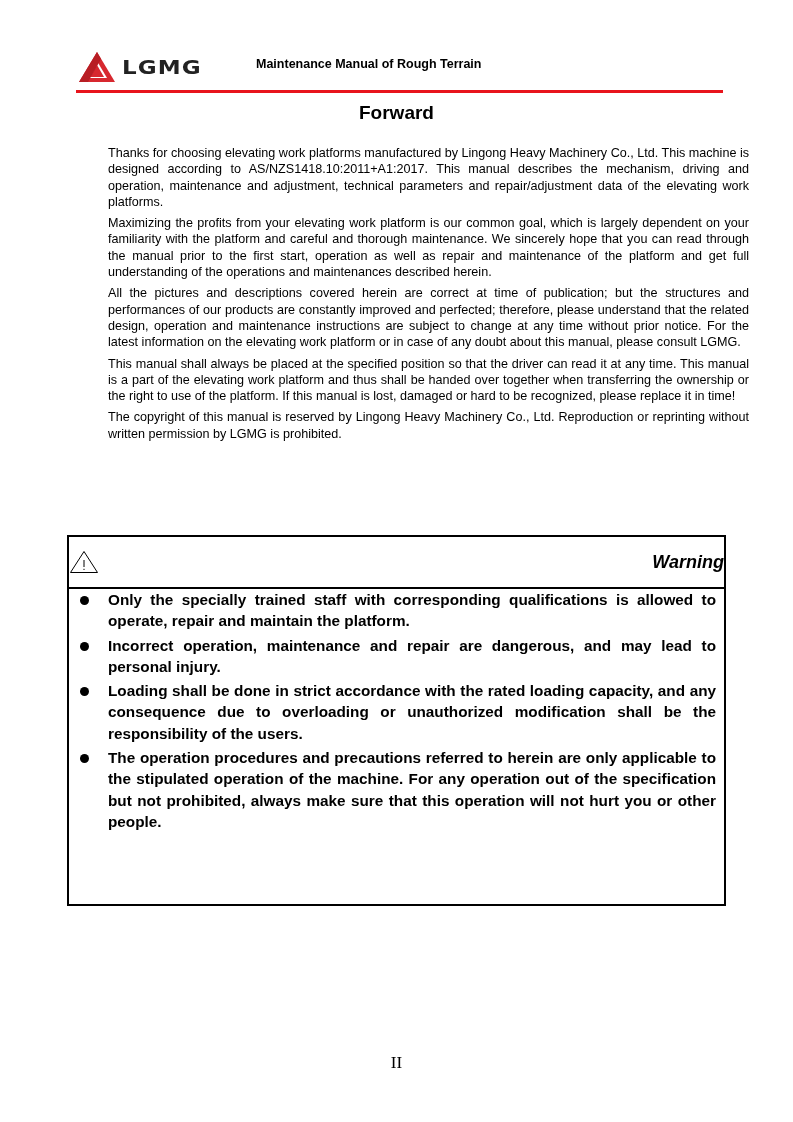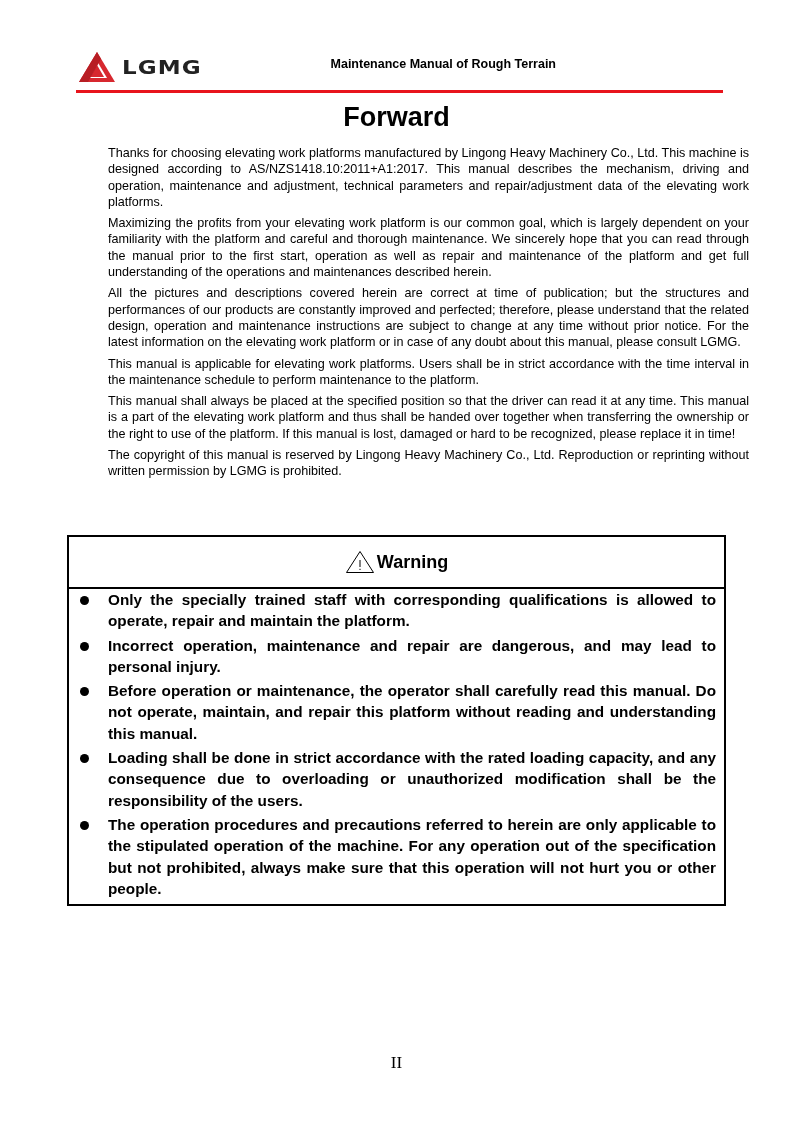--- a/index.html
+++ b/index.html
@@ -3,30 +3,30 @@
 <meta charset="utf-8">
 <style>
   html, body { margin: 0; padding: 0; background: #ffffff; }
   body { width: 793px; height: 1122px; position: relative; overflow: hidden;
          font-family: "Liberation Sans", sans-serif; color: #000; }
   .header { position: absolute; left: 76px; top: 46px; width: 646px; height: 46px; }
   .logo { position: absolute; left: 2px; top: 5px; display: flex; align-items: center; }
   .logo svg { display: block; }
   .logo-text { font-family: "DejaVu Sans", sans-serif; font-weight: bold; font-size: 20px;
                color: #222; letter-spacing: 1px; margin-left: 6px; transform: scaleX(1.15); transform-origin: left center; }
-  .header-title { position: absolute; left: 180px; top: 11px; width: 300px; text-align: right;
+  .header-title { position: absolute; left: 180px; top: 11px; width: 300px; text-align: left;
                   font-size: 12.5px; font-weight: bold; line-height: 15px; }
   .red-rule { position: absolute; left: 76px; top: 90px; width: 647px; height: 3px; background: #e8141c; }
   .page-title { position: absolute; left: 0; top: 102px; width: 793px; text-align: center;
-                font-size: 27px; font-weight: bold; }
+                font-size: 19px; font-weight: bold; }
   .body-text { position: absolute; left: 76px; top: 145px; width: 641px; font-size: 12.6px; line-height: 16.3px; margin-left: 32px; }
   .body-text p { margin: 0 0 5px 0; text-align: justify; }
   .warning-box { position: absolute; left: 67px; top: 535px; width: 655px; height: 367px;
                  border: 2px solid #000; }
-  .warning-head { height: 50px; border-bottom: 2px solid #000; display: flex; align-items: center; justify-content: center; }
+  .warning-head { height: 50px; border-bottom: 2px solid #000; display: flex; align-items: center; justify-content: space-between; font-style: italic; }
   .warning-head .title { font-size: 18px; font-weight: bold; margin-left: 2px; }
   .warning-list { list-style: none; margin: 0; padding: 0 8px 0 8px; }
   .warning-list li { position: relative; padding-left: 31px; font-size: 15.3px; font-weight: bold;
                      line-height: 21.3px; text-align: justify; margin-bottom: 3px; }
   .warning-list li .bullet { position: absolute; left: 3px; top: 7px; width: 9px; height: 9px; border-radius: 50%; background: #000; }
   .page-number { position: absolute; left: 0; top: 1053px; width: 793px; text-align: center;
                  font-family: "Liberation Serif", serif; font-size: 17px; }
 </style>
 </head>
 <body>
@@ -46,36 +46,34 @@
   </div>
 </div>
 <div class="red-rule"></div>
 
 <div class="page-title">Forward</div>
 
 <div class="body-text">
   <p>Thanks for choosing elevating work platforms manufactured by Lingong Heavy Machinery Co., Ltd. This machine is designed according to AS/NZS1418.10:2011+A1:2017. This manual describes the mechanism, driving and operation, maintenance and adjustment, technical parameters and repair/adjustment data of the elevating work platforms.</p>
   <p>Maximizing the profits from your elevating work platform is our common goal, which is largely dependent on your familiarity with the platform and careful and thorough maintenance. We sincerely hope that you can read through the manual prior to the first start, operation as well as repair and maintenance of the platform and get full understanding of the operations and maintenances described herein.</p>
   <p>All the pictures and descriptions covered herein are correct at time of publication; but the structures and performances of our products are constantly improved and perfected; therefore, please understand that the related design, operation and maintenance instructions are subject to change at any time without prior notice. For the latest information on the elevating work platform or in case of any doubt about this manual, please consult LGMG.</p>
-  <p>This manual is applicable for elevating work platforms. Users shall be in strict accordance with the time interval in the maintenance schedule to perform maintenance to the platform.</p>
   <p>This manual shall always be placed at the specified position so that the driver can read it at any time. This manual is a part of the elevating work platform and thus shall be handed over together when transferring the ownership or the right to use of the platform. If this manual is lost, damaged or hard to be recognized, please replace it in time!</p>
   <p>The copyright of this manual is reserved by Lingong Heavy Machinery Co., Ltd. Reproduction or reprinting without written permission by LGMG is prohibited.</p>
 </div>
 
 <div class="warning-box">
   <div class="warning-head">
     <svg width="30" height="24" viewBox="0 0 30 24">
       <polygon points="15,1.5 28.5,22.5 1.5,22.5" fill="none" stroke="#000" stroke-width="1"></polygon>
       <line x1="15" y1="10" x2="15" y2="17" stroke="#000" stroke-width="1"></line>
       <line x1="15" y1="18.8" x2="15" y2="20" stroke="#000" stroke-width="1"></line>
     </svg>
     <span class="title">Warning</span>
   </div>
   <ul class="warning-list">
     <li><span class="bullet"></span><span>Only the specially trained staff with corresponding qualifications is allowed to operate, repair and maintain the platform.</span></li>
     <li><span class="bullet"></span><span>Incorrect operation, maintenance and repair are dangerous, and may lead to personal injury.</span></li>
-    <li><span class="bullet"></span><span>Before operation or maintenance, the operator shall carefully read this manual. Do not operate, maintain, and repair this platform without reading and understanding this manual.</span></li>
     <li><span class="bullet"></span><span>Loading shall be done in strict accordance with the rated loading capacity, and any consequence due to overloading or unauthorized modification shall be the responsibility of the users.</span></li>
     <li><span class="bullet"></span><span>The operation procedures and precautions referred to herein are only applicable to the stipulated operation of the machine. For any operation out of the specification but not prohibited, always make sure that this operation will not hurt you or other people.</span></li>
   </ul>
 </div>
 
 <div class="page-number">II</div>
 
 </body></html>

